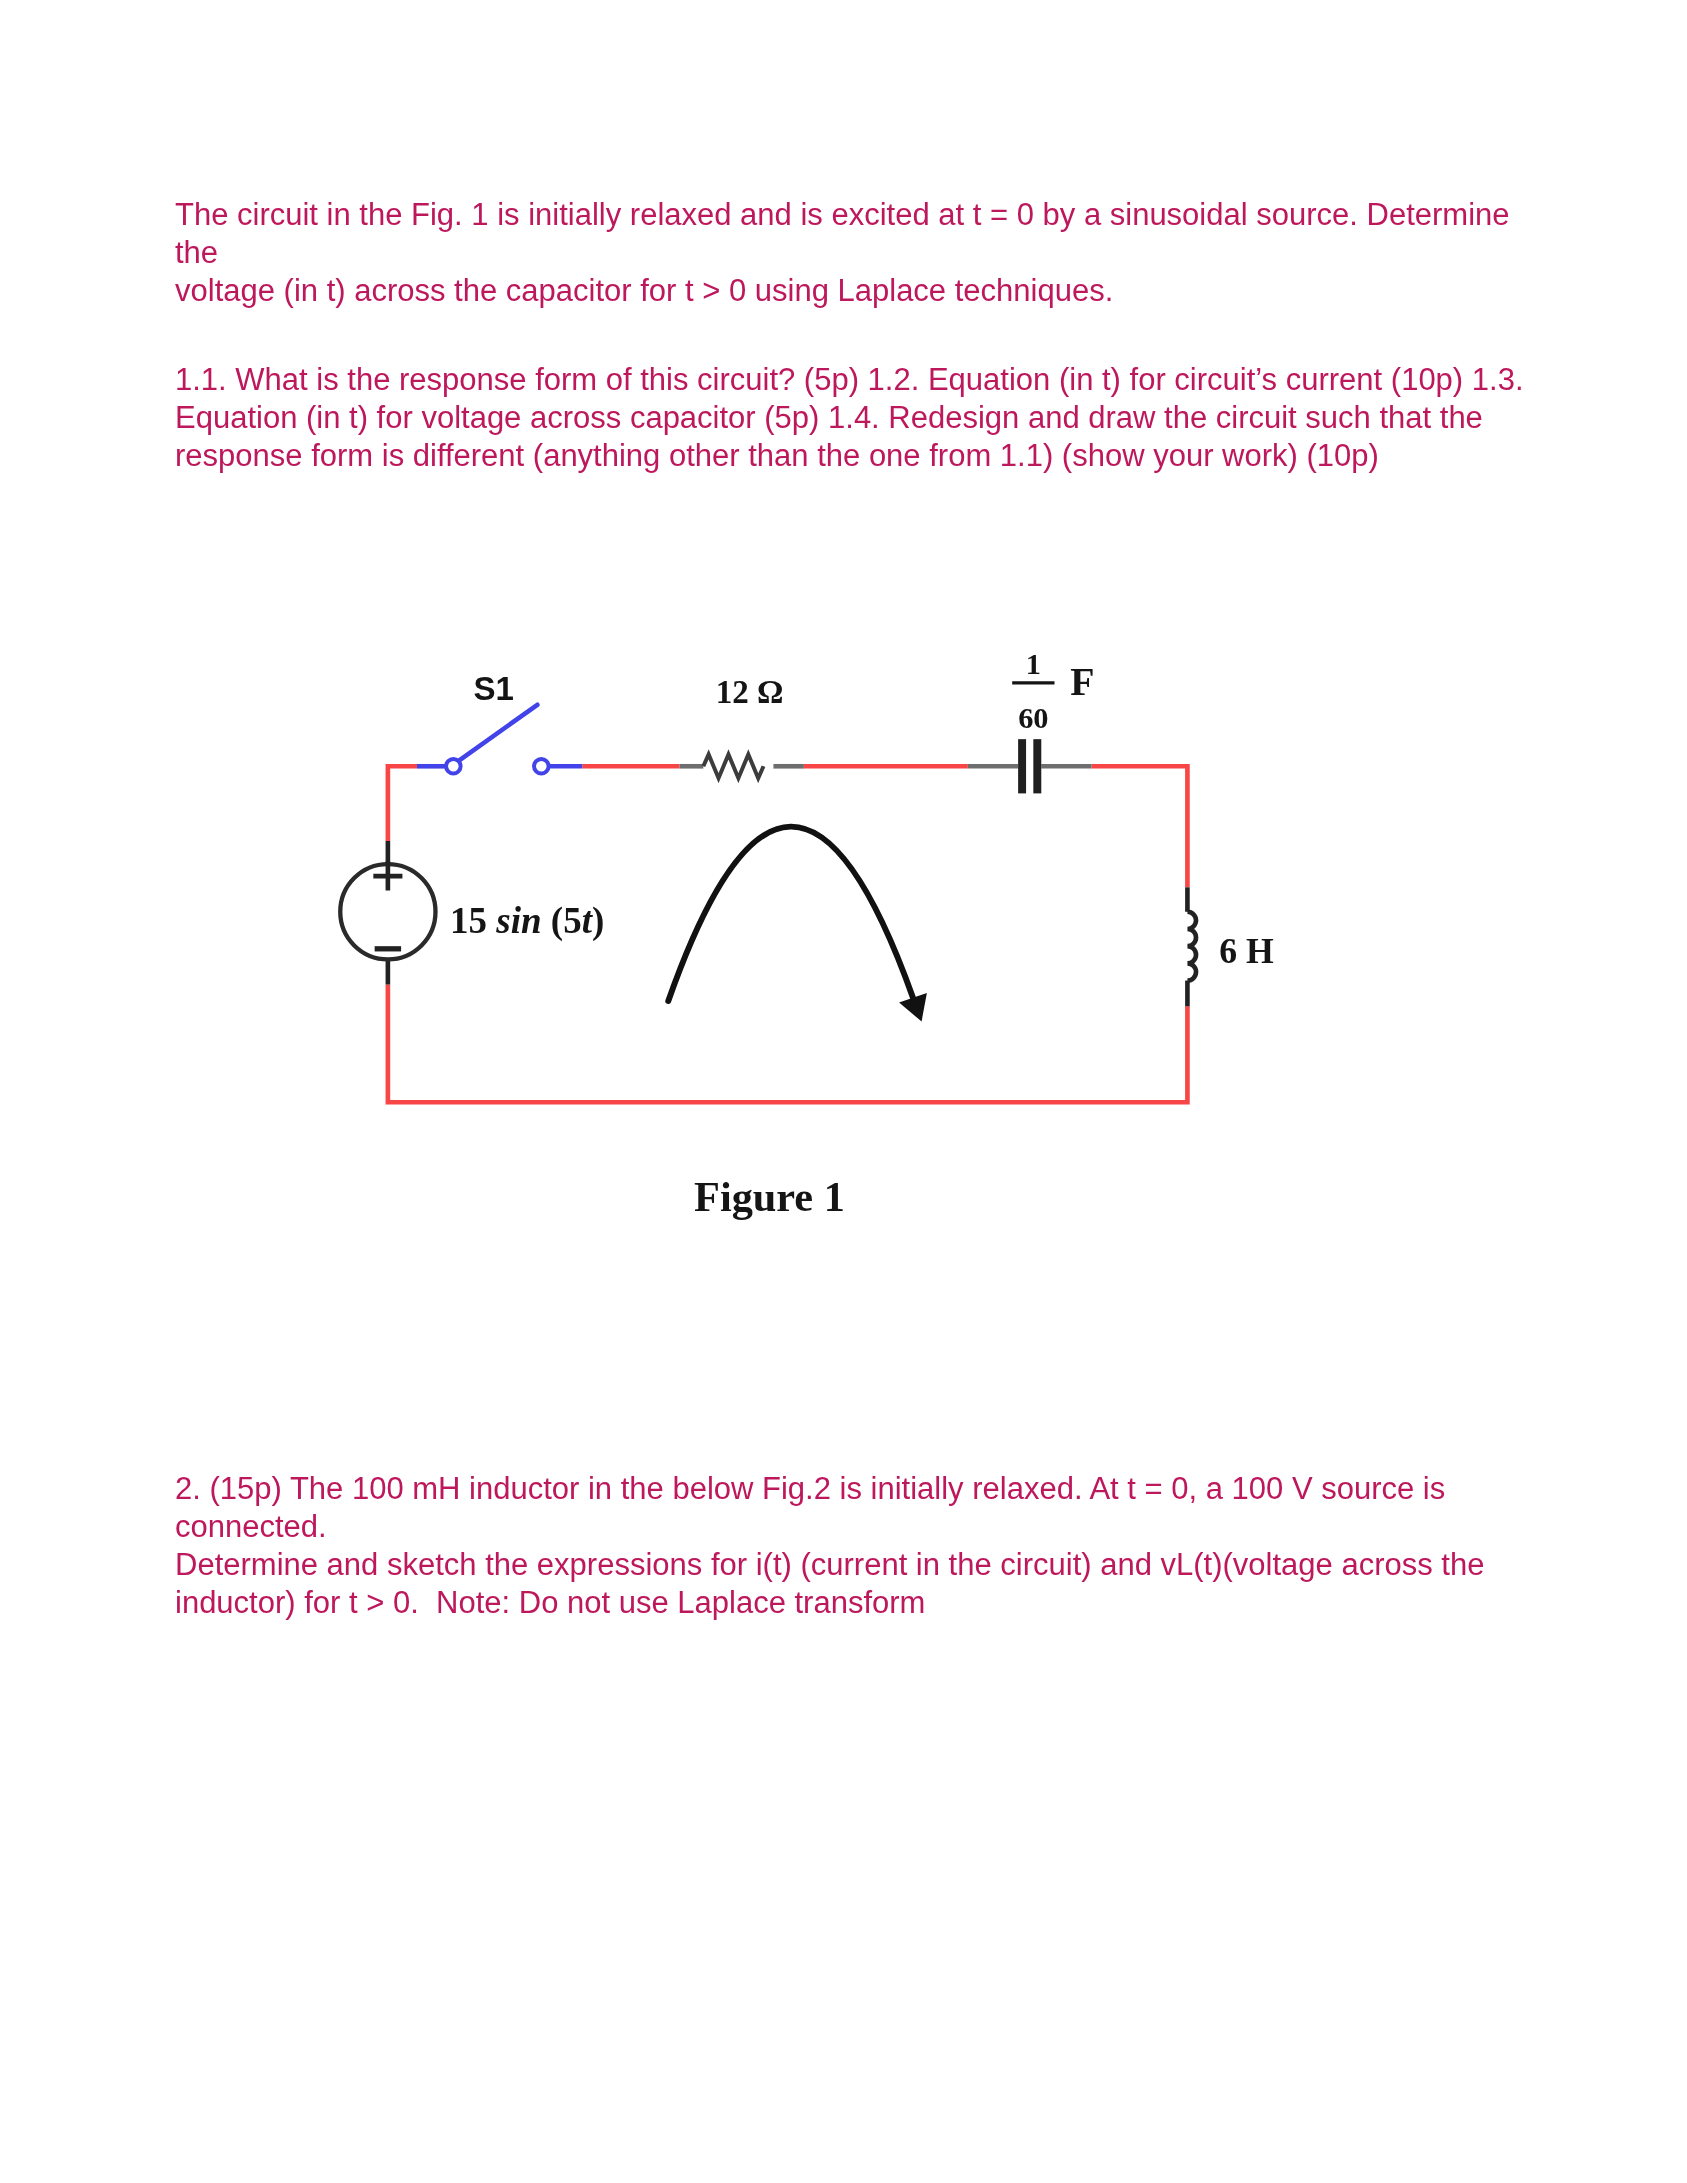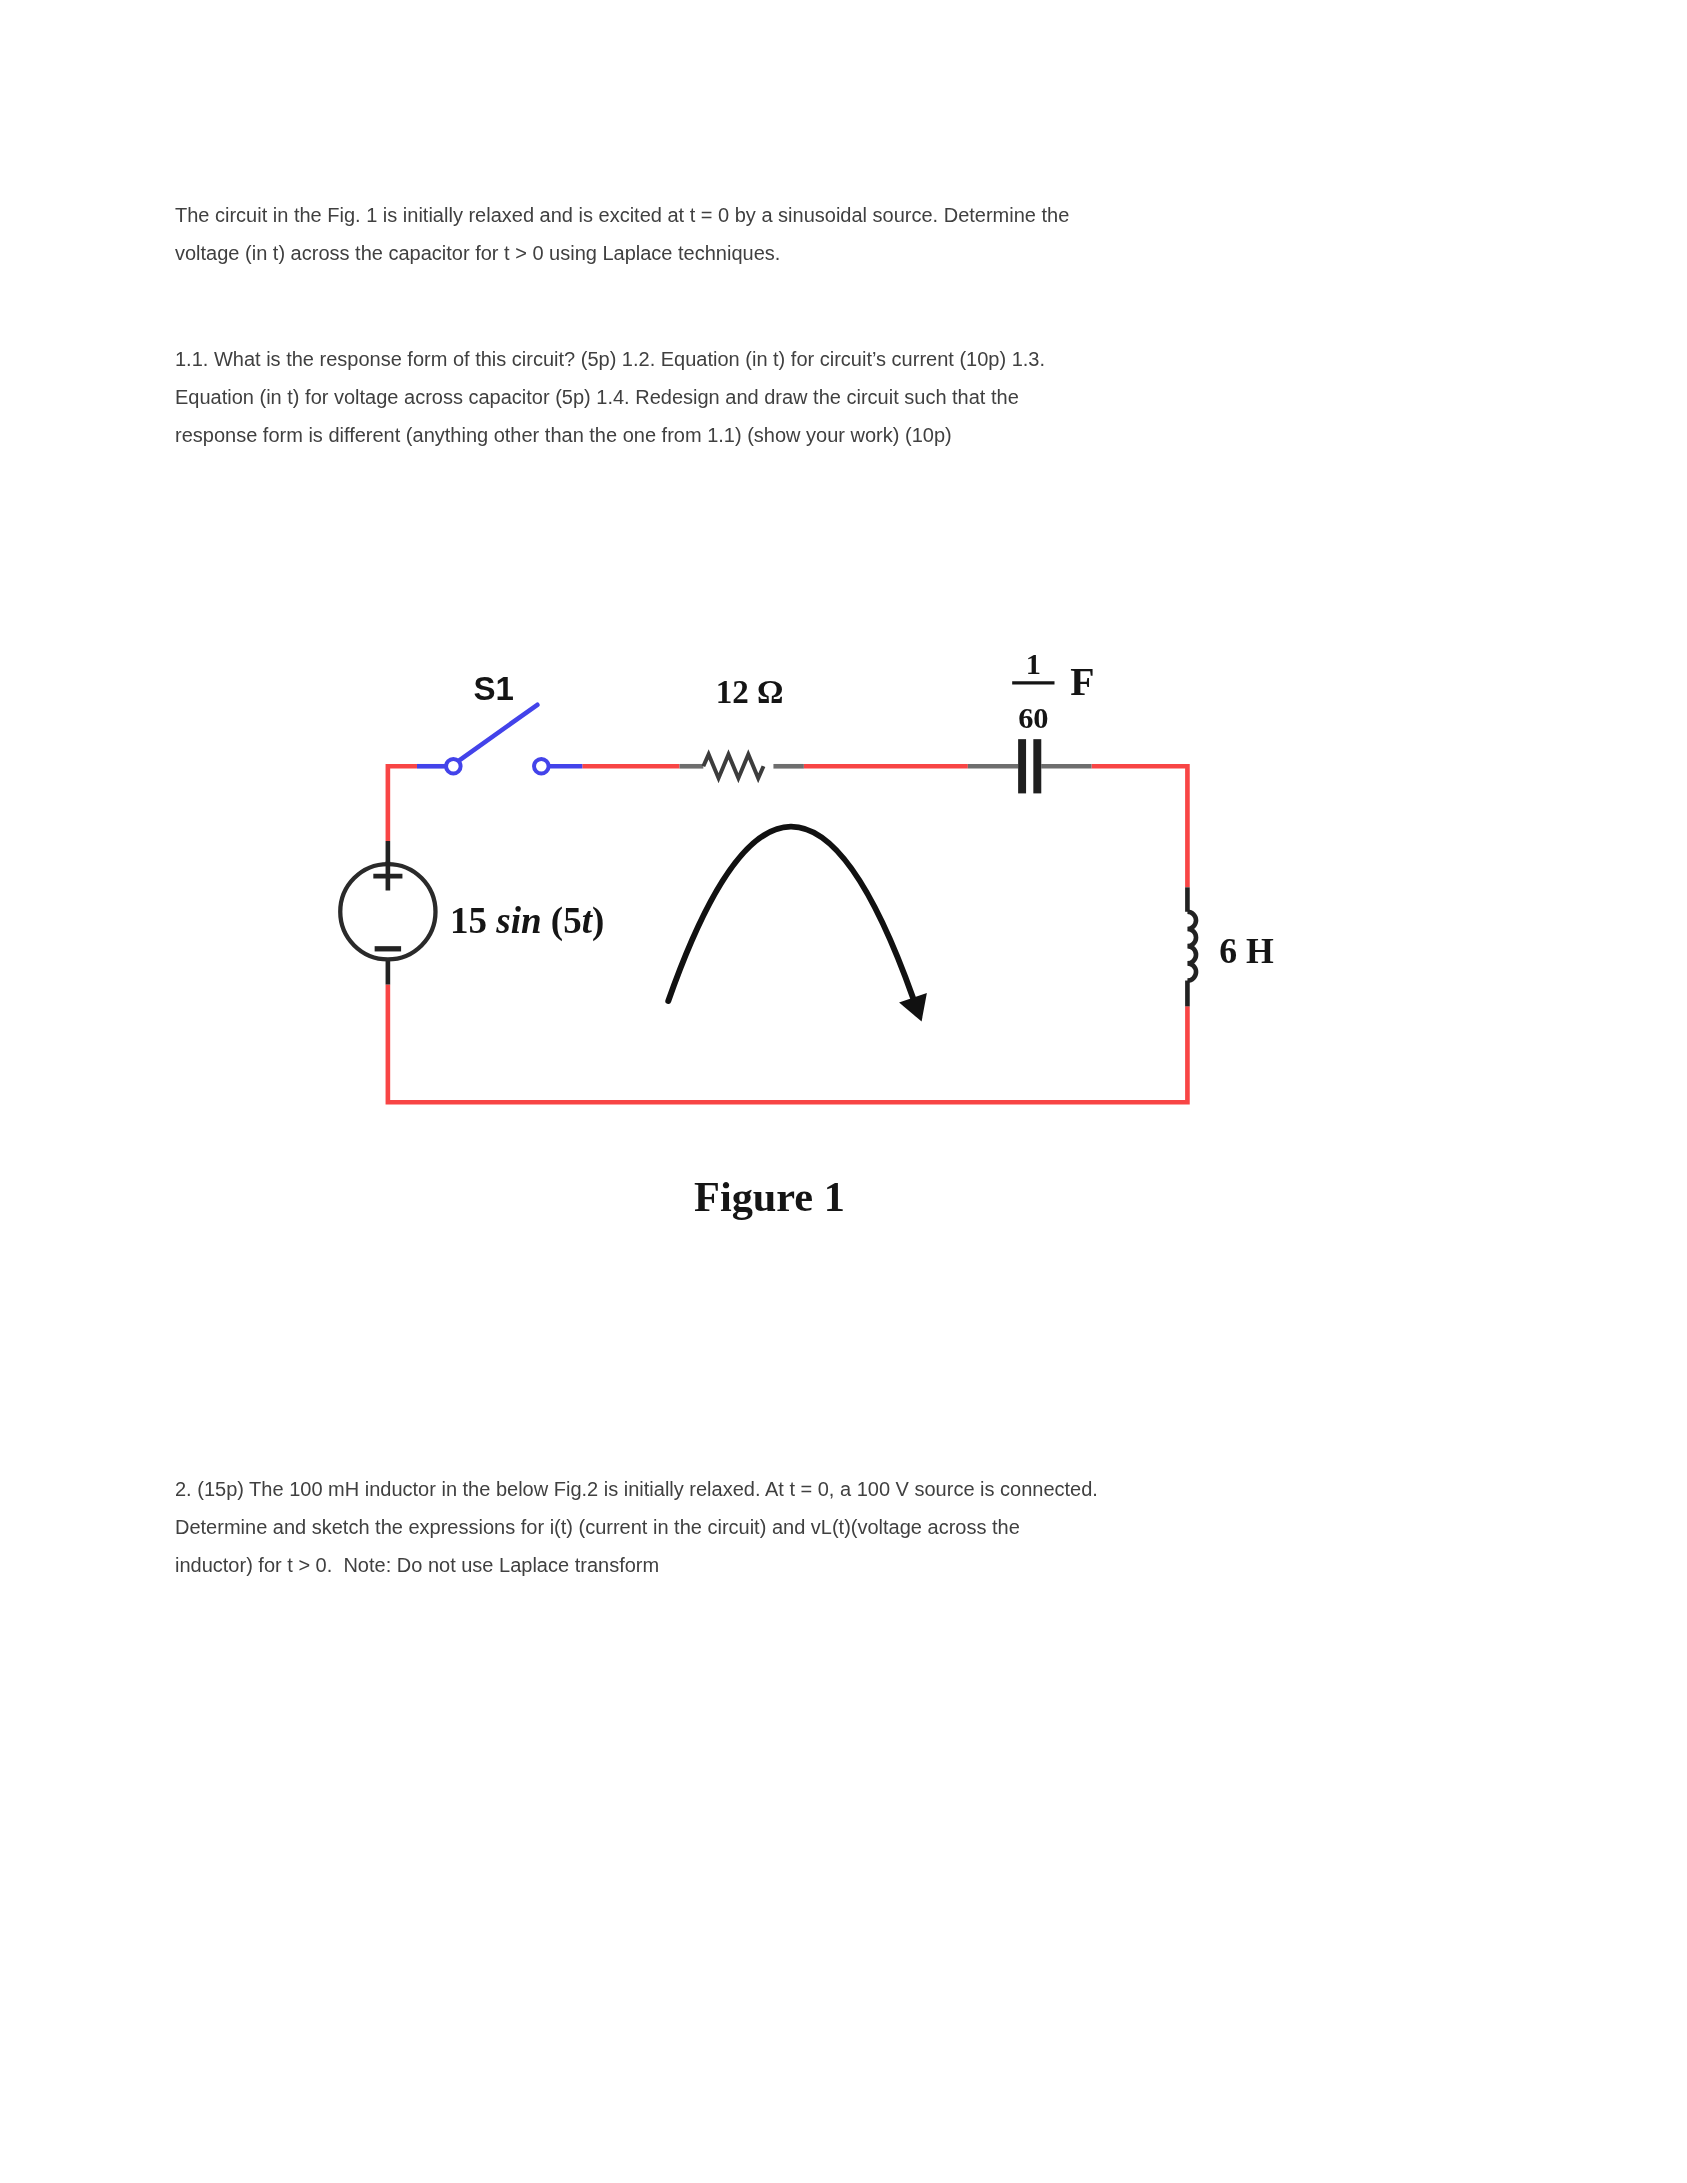--- a/index.html
+++ b/index.html
@@ -12,28 +12,28 @@
     width: 1687px;
     height: 2183px;
     background: #ffffff;
     overflow: hidden;
     font-family: "Liberation Sans", sans-serif;
   }
   .body-text {
     position: absolute;
     margin: 0;
     width: 1376px;
-    font-size: 20px;
+    font-size: 31px;
     line-height: 38px;
-    color: #404040;
+    color: #be185d;
     white-space: pre-wrap;
     font-family: "Liberation Sans", sans-serif;
   }
   #para1 { left: 175px; top: 196px; }
-  #para2 { left: 175px; top: 340px; }
+  #para2 { left: 175px; top: 361px; }
   #para3 { left: 175px; top: 1470px; }
   .figure-wrap {
     position: absolute;
     left: 331px;
     top: 614px;
     width: 992px;
     height: 622px;
   }
   svg text {
     font-family: "Liberation Serif", "DejaVu Serif", serif;

